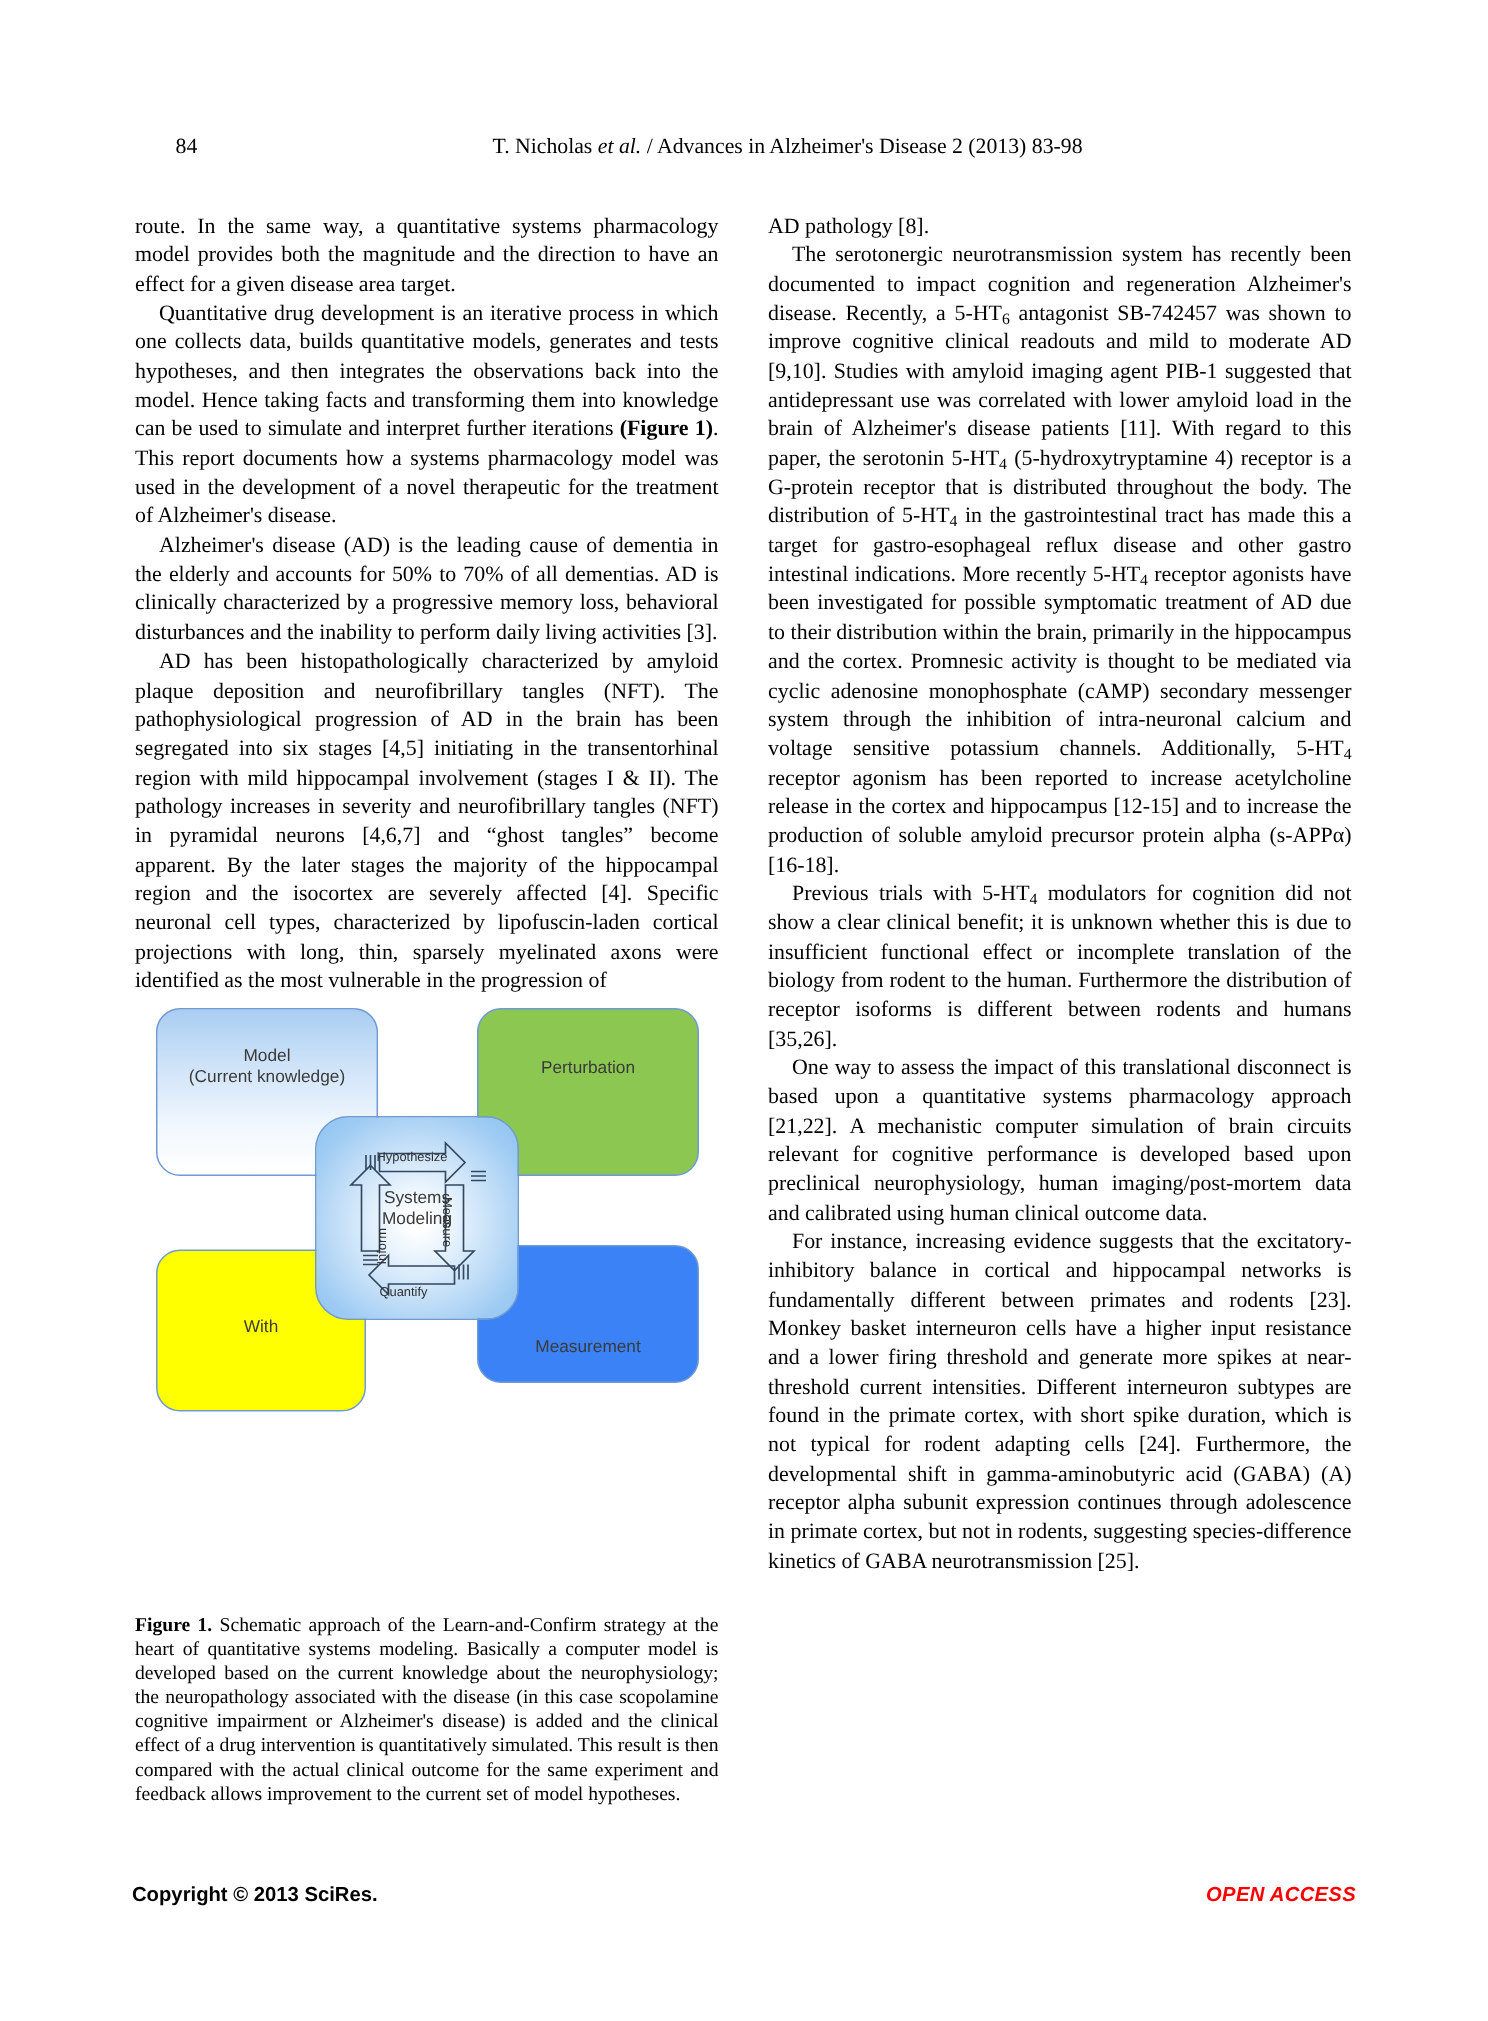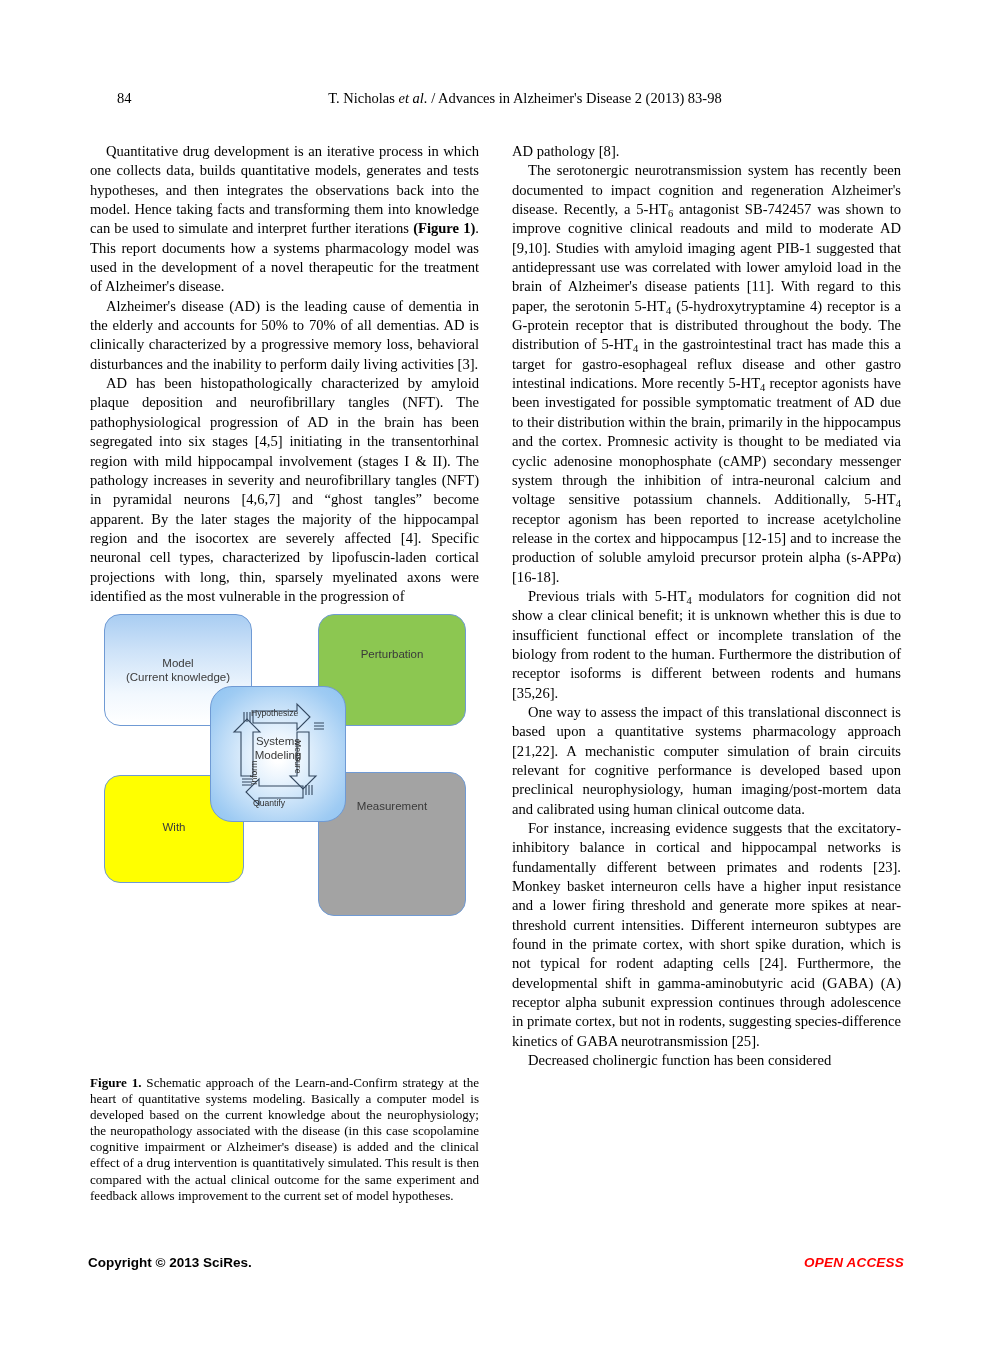--- a/index.html
+++ b/index.html
@@ -96,43 +96,43 @@
     font-size: 11.5px;
     color: #3a3a3a;
     text-align: center;
     line-height: 14px;
     font-family: "Liberation Sans", sans-serif;
   }
   .quad-model {
     left: 8px; top: 2px; width: 148px; height: 112px;
     background: linear-gradient(180deg, #a9cdf2 0%, #cde2f8 32%, #f2f8fe 72%, #ffffff 100%);
     align-items: flex-start;
-    padding-top: 41px;
+    padding-top: 24px;
     box-sizing: border-box;
   }
   .quad-perturb {
     left: 222px; top: 2px; width: 148px; height: 112px;
     background: #8cc751;
     border-color: #6f9ad4;
     align-items: flex-start;
     padding-top: 32px;
     box-sizing: border-box;
   }
   .quad-data {
     left: 8px; top: 163px; width: 140px; height: 108px;
     background: #ffff00;
     align-items: flex-start;
     padding-top: 44px;
     box-sizing: border-box;
   }
   .quad-measure {
-    left: 222px; top: 160px; width: 148px; height: 144px;
-    background: #a3a3a3;
+    left: 222px; top: 160px; width: 148px; height: 92px;
+    background: #3b82f6;
     align-items: flex-start;
-    padding-top: 26px;
+    padding-top: 60px;
     box-sizing: border-box;
   }
 
   .core {
     position: absolute;
     left: 114px;
     top: 74px;
     width: 134px;
     height: 134px;
     border-radius: 22px;
@@ -212,20 +212,21 @@
 
 <div class="page">
 
   <div class="runhead">
     <span class="folio">84</span>
     <span class="rh-title"><span>T. Nicholas </span><i>et al.</i><span> / Advances in Alzheimer's Disease 2 (2013) 83-98</span></span>
   </div>
 
   <div class="col col-left">
 
+    <p class="noindent">route. In the same way, a quantitative systems pharmacology model provides both the magnitude and the direction to have an effect for a given disease area target.</p>
 
     <p><span>Quantitative drug development is an iterative process in which one collects data, builds quantitative models, generates and tests hypotheses, and then integrates the observations back into the model. Hence taking facts and transforming them into knowledge can be used to simulate and interpret further iterations </span><b>(Figure 1)</b><span>. This report documents how a systems pharmacology model was used in the development of a novel therapeutic for the treatment of Alzheimer's disease.</span></p>
 
     <p>Alzheimer's disease (AD) is the leading cause of dementia in the elderly and accounts for 50% to 70% of all dementias. AD is clinically characterized by a progressive memory loss, behavioral disturbances and the inability to perform daily living activities [3].</p>
 
     <p>AD has been histopathologically characterized by amyloid plaque deposition and neurofibrillary tangles (NFT). The pathophysiological progression of AD in the brain has been segregated into six stages [4,5] initiating in the transentorhinal region with mild hippocampal involvement (stages I &amp; II). The pathology increases in severity and neurofibrillary tangles (NFT) in pyramidal neurons [4,6,7] and “ghost tangles” become apparent. By the later stages the majority of the hippocampal region and the isocortex are severely affected [4]. Specific neuronal cell types, characterized by lipofuscin-laden cortical projections with long, thin, sparsely myelinated axons were identified as the most vulnerable in the progression of</p>
 
     <div class="figure-wrap">
       <div class="fig-canvas">
 
@@ -287,21 +288,20 @@
     <p class="noindent">AD pathology [8].</p>
 
     <p><span>The serotonergic neurotransmission system has recently been documented to impact cognition and regeneration Alzheimer's disease. Recently, a 5-HT</span><sub>6</sub><span> antagonist SB-742457 was shown to improve cognitive clinical readouts and mild to moderate AD [9,10]. Studies with amyloid imaging agent PIB-1 suggested that antidepressant use was correlated with lower amyloid load in the brain of Alzheimer's disease patients [11]. With regard to this paper, the serotonin 5-HT</span><sub>4</sub><span> (5-hydroxytryptamine 4) receptor is a G-protein receptor that is distributed throughout the body. The distribution of 5-HT</span><sub>4</sub><span> in the gastrointestinal tract has made this a target for gastro-esophageal reflux disease and other gastro intestinal indications. More recently 5-HT</span><sub>4</sub><span> receptor agonists have been investigated for possible symptomatic treatment of AD due to their distribution within the brain, primarily in the hippocampus and the cortex. Promnesic activity is thought to be mediated via cyclic adenosine monophosphate (cAMP) secondary messenger system through the inhibition of intra-neuronal calcium and voltage sensitive potassium channels. Additionally, 5-HT</span><sub>4</sub><span> receptor agonism has been reported to increase acetylcholine release in the cortex and hippocampus [12-15] and to increase the production of soluble amyloid precursor protein alpha (s-APPα) [16-18].</span></p>
 
     <p><span>Previous trials with 5-HT</span><sub>4</sub><span> modulators for cognition did not show a clear clinical benefit; it is unknown whether this is due to insufficient functional effect or incomplete translation of the biology from rodent to the human. Furthermore the distribution of receptor isoforms is different between rodents and humans [35,26].</span></p>
 
     <p>One way to assess the impact of this translational disconnect is based upon a quantitative systems pharmacology approach [21,22]. A mechanistic computer simulation of brain circuits relevant for cognitive performance is developed based upon preclinical neurophysiology, human imaging/post-mortem data and calibrated using human clinical outcome data.</p>
 
     <p>For instance, increasing evidence suggests that the excitatory-inhibitory balance in cortical and hippocampal networks is fundamentally different between primates and rodents [23]. Monkey basket interneuron cells have a higher input resistance and a lower firing threshold and generate more spikes at near-threshold current intensities. Different interneuron subtypes are found in the primate cortex, with short spike duration, which is not typical for rodent adapting cells [24]. Furthermore, the developmental shift in gamma-aminobutyric acid (GABA) (A) receptor alpha subunit expression continues through adolescence in primate cortex, but not in rodents, suggesting species-difference kinetics of GABA neurotransmission [25].</p>
 
-    <p>Decreased cholinergic function has been considered</p>
 
   </div>
 
   <div class="footer">
     <span class="copyright">Copyright © 2013 SciRes.</span>
     <span class="openaccess" style="color: rgb(255, 0, 0);">OPEN ACCESS</span>
   </div>
 
 </div>
 

